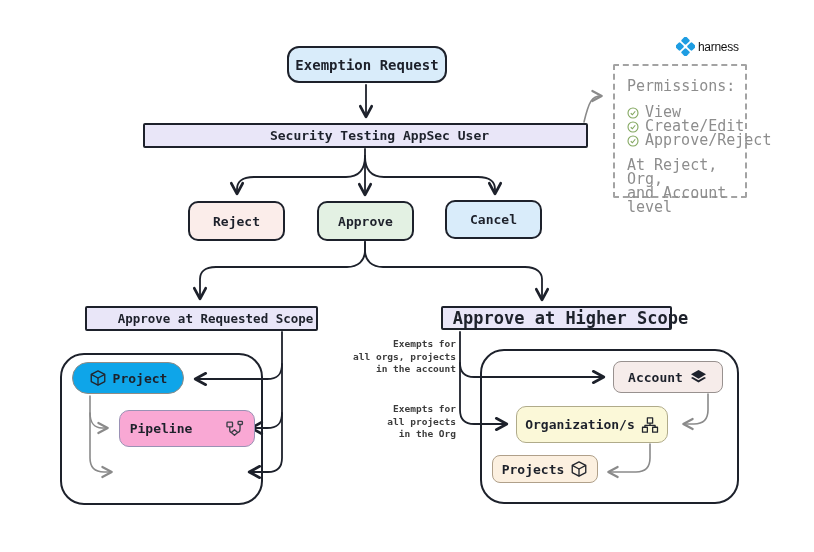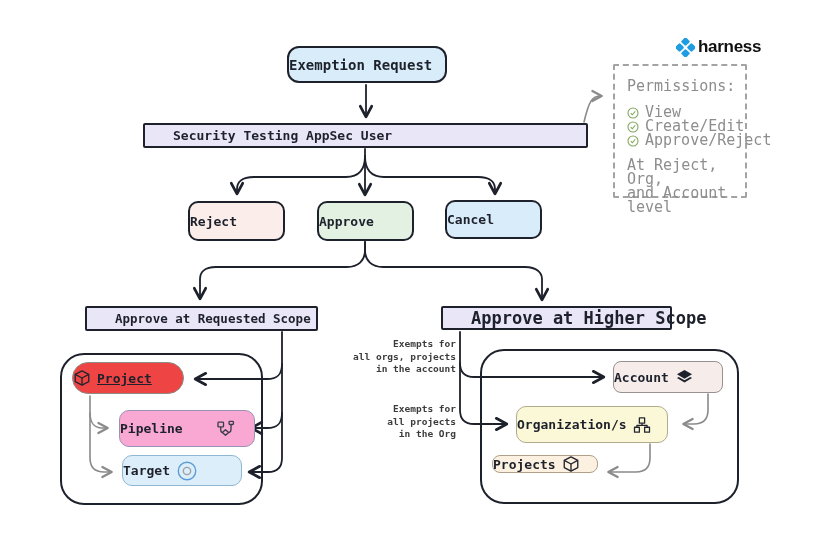--- a/index.html
+++ b/index.html
@@ -1,33 +1,33 @@
 <!DOCTYPE html>
 <html><head>
 <meta charset="utf-8">
 <style>
   html,body{margin:0;padding:0;background:#ffffff;}
   #canvas{position:relative;width:814px;height:552px;background:#ffffff;overflow:hidden;
           font-family:"DejaVu Sans Mono","Liberation Mono",monospace;color:#1d212b;}
   .abs{position:absolute;box-sizing:border-box;}
   #arrows{position:absolute;left:0;top:0;pointer-events:none;}
-  .node{display:flex;align-items:center;justify-content:flex-start;gap:6px;
+  .node{display:flex;align-items:center;justify-content:center;gap:6px;
         border:2px solid #1d212b;border-radius:10px;font-weight:bold;font-size:13px;
         background:#fff;white-space:nowrap;}
   .bar{border-radius:2px;font-size:13px;padding-left:28px;}
   .container{border:2px solid #1d212b;border-radius:24px;background:transparent;}
   .sub{border-width:1.5px;font-size:13px;}
   .note{font-size:9.5px;font-weight:bold;line-height:12.5px;color:#3c3c3c;text-align:right;}
   .perm{border:2px dashed #a3a3a3;border-radius:2px;color:#8d8d8d;font-size:15px;
         line-height:14px;padding:13px 10px 8px 12px;}
   .perm-items{margin-top:12px;}
   .perm-item{display:flex;align-items:flex-end;gap:6px;height:14px;}
   .perm-footer{margin-top:11px;}
   .logo{display:flex;align-items:center;gap:3px;font-family:"Liberation Sans",sans-serif;
-        font-weight:bold;font-size:17px;color:#111;letter-spacing:-0.3px;}
+        font-weight:normal;font-size:12px;color:#111;letter-spacing:-0.3px;}
   .icon{display:inline-flex;flex:0 0 auto;}
 </style>
 </head>
 <body>
 
 <div id="canvas">
 
   <div class="abs container" style="left:60px;top:353px;width:203px;height:152px;"></div>
   <div class="abs container" style="left:480px;top:349px;width:259px;height:155px;"></div>
 
@@ -80,21 +80,21 @@
     <span>Cancel</span>
   </div>
 
   <div class="abs node bar" style="left:85px;top:306px;width:233px;height:25px;background:#e9e6f8;font-size:12.5px;">
     <span>Approve at Requested Scope</span>
   </div>
   <div class="abs node bar" style="left:441px;top:306px;width:231px;height:24px;background:#e9e6f8;font-size:17px;">
     <span>Approve at Higher Scope</span>
   </div>
 
-  <div class="abs node sub" style="left:72px;top:362px;width:112px;height:32px;background:#ef4444;border-color:#8f8c86;border-radius:16px;text-decoration:underline;">
+  <div class="abs node sub" style="left:72px;top:362px;width:112px;height:32px;background:#0ea5e9;border-color:#8f8c86;border-radius:16px;">
     <span class="icon">
       <svg width="18" height="18" viewBox="0 0 24 24" fill="none" stroke="#23262e" stroke-width="1.8" stroke-linejoin="round">
         <path d="M12 2.5 L21 7.2 V16.8 L12 21.5 L3 16.8 V7.2 Z"></path>
           <path d="M3 7.2 L12 12 L21 7.2"></path>
           <path d="M12 12 V21.5"></path>
       </svg>
     </span>
     <span>Project</span>
   </div>
 
@@ -104,29 +104,20 @@
       <svg width="19" height="19" viewBox="0 0 24 24" fill="none" stroke="#3a3e47" stroke-width="1.7" stroke-linejoin="round">
         <rect x="2.5" y="4" width="7" height="6" rx="1"></rect>
         <rect x="16.5" y="3" width="5.5" height="4" rx="1"></rect>
         <path d="M12 13.5 L16 17 L12 20.5 L8 17 Z"></path>
         <path d="M6 10 V14 C6 16 7 17 8 17"></path>
         <path d="M16 17 C18 17 19 15 19 12 V7"></path>
       </svg>
     </span>
   </div>
 
-  <div class="abs node sub" style="left:122px;top:455px;width:120px;height:31px;background:#ddeefb;border-color:#8fb6d2;">
-    <span>Target</span>
-    <span class="icon">
-      <svg width="22" height="22" viewBox="0 0 24 24" fill="none">
-        <circle cx="12" cy="12" r="9.5" stroke="#5b9bd5" stroke-width="1.5"></circle>
-        <circle cx="12" cy="12" r="4" stroke="#9aa0a6" stroke-width="1.5"></circle>
-      </svg>
-    </span>
-  </div>
 
   <div class="abs node sub" style="left:613px;top:361px;width:110px;height:32px;background:#f6ecea;border-color:#98918f;border-radius:8px;">
     <span>Account</span>
     <span class="icon">
       <svg width="19" height="19" viewBox="0 0 24 24">
         <path d="M12 2.5 L21.5 8 L12 13.5 L2.5 8 Z" fill="#1d212b"></path>
         <path d="M4.7 11.4 L12 15.6 L19.3 11.4 L21.5 12.7 L12 18.2 L2.5 12.7 Z" fill="#1d212b"></path>
       </svg>
     </span>
   </div>
@@ -136,21 +127,21 @@
     <span class="icon">
       <svg width="18" height="18" viewBox="0 0 24 24" fill="none" stroke="#23262e" stroke-width="1.7" stroke-linejoin="round">
         <rect x="8.5" y="2.5" width="7" height="7"></rect>
         <rect x="2" y="15" width="6.5" height="6.5"></rect>
         <rect x="15.5" y="15" width="6.5" height="6.5"></rect>
         <path d="M12 9.5 V12.5 M5.2 15 V12.5 H18.8 V15"></path>
       </svg>
     </span>
   </div>
 
-  <div class="abs node sub" style="left:492px;top:455px;width:106px;height:18px;background:#fcf0e0;border-color:#b0a08a;border-radius:8px;">
+  <div class="abs node sub" style="left:492px;top:455px;width:106px;height:28px;background:#fcf0e0;border-color:#b0a08a;border-radius:8px;">
     <span>Projects</span>
     <span class="icon">
       <svg width="18" height="18" viewBox="0 0 24 24" fill="none" stroke="#23262e" stroke-width="1.8" stroke-linejoin="round">
         <path d="M12 2.5 L21 7.2 V16.8 L12 21.5 L3 16.8 V7.2 Z"></path>
           <path d="M3 7.2 L12 12 L21 7.2"></path>
           <path d="M12 12 V21.5"></path>
       </svg>
     </span>
   </div>
 

